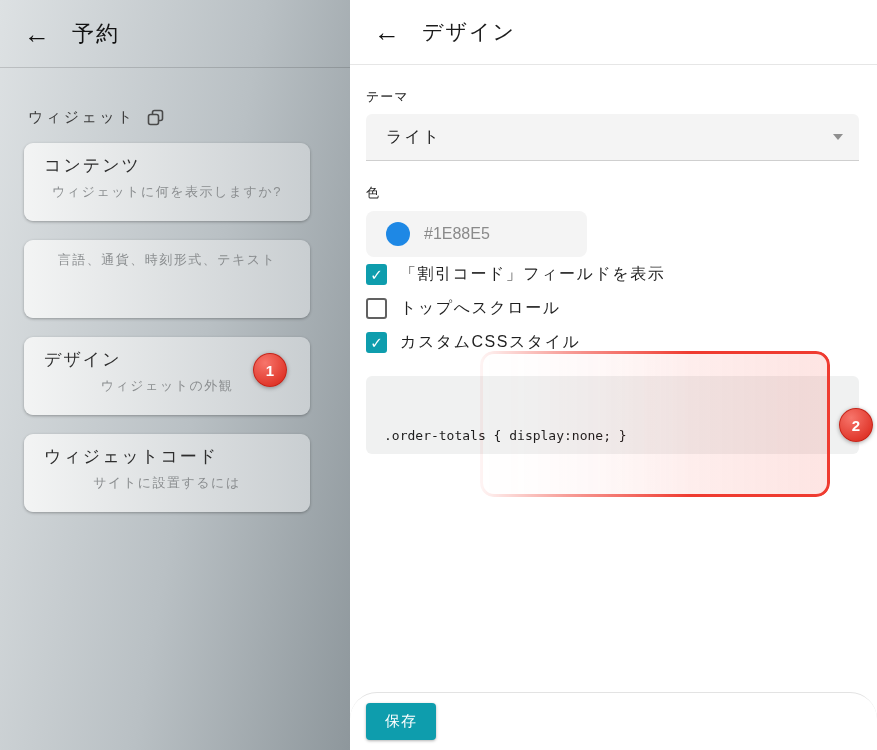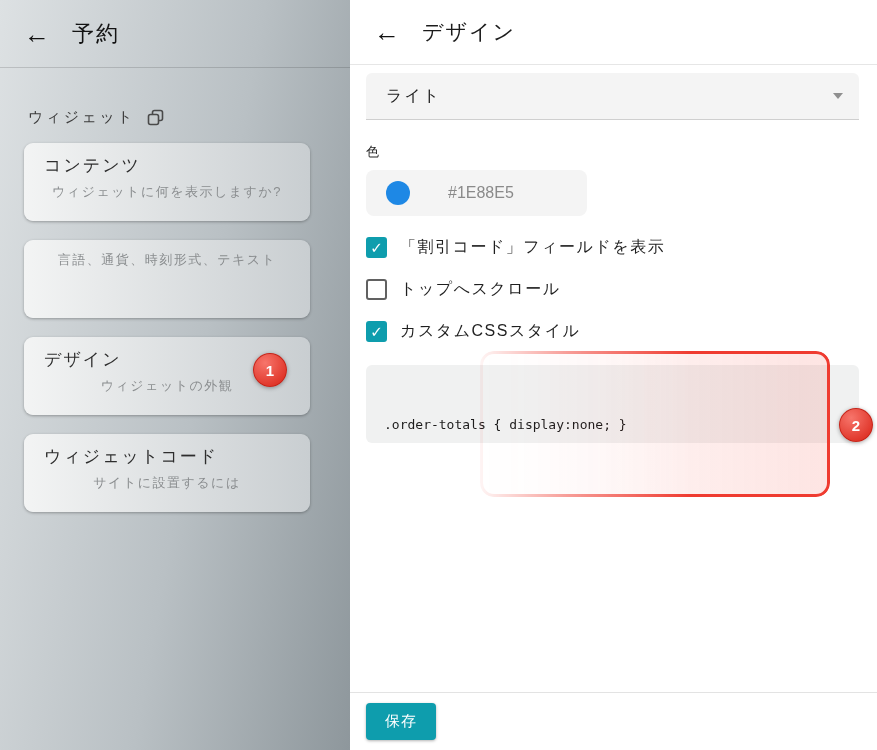--- a/index.html
+++ b/index.html
@@ -110,30 +110,30 @@
   .caret{
     width:0;height:0;
     border-left:5px solid transparent;border-right:5px solid transparent;
     border-top:6px solid #8f8f8f;
   }
   .lbl-color{margin-top:23px;}
   .color-field{
     margin-top:9px;width:221px;height:46px;
     background:#f4f4f4;border-radius:8px;
     display:flex;align-items:center;
-    padding-left:20px;cursor:pointer;gap:24px;
+    padding-left:20px;cursor:pointer;
   }
   .color-swatch{
     width:24px;height:24px;border-radius:50%;
     background:var(--swatch);
   }
   .color-value{margin-left:14px;font-size:16px;color:#8a8a8a;}
 
-  .cb-row{display:flex;align-items:center;margin-top:20px;height:22px;}
-  .cb-row.first{margin-top:20px;align-items:center;}
+  .cb-row{display:flex;align-items:center;margin-top:12px;height:22px;}
+  .cb-row.first{margin-top:6px;align-items:center;}
   .cb{
     width:21px;height:21px;min-width:21px;
     border:2px solid #616161;border-radius:3px;background:#fff;
     display:flex;align-items:center;justify-content:center;
     cursor:pointer;
   }
   .cb.checked{background:var(--accent);border-color:var(--accent);}
   .cb.checked::after{
     content:"✓";color:#fff;font-size:15px;font-weight:700;line-height:1;
   }
@@ -146,20 +146,21 @@
     font-family:"DejaVu Sans Mono","Liberation Mono",monospace;
     font-size:13px;line-height:19px;color:#1d1d1d;
     white-space:pre;overflow:hidden;
   }
 
   .p-footer{
     height:58px;min-height:58px;
     border-top:1px solid #e3e3e3;
     display:flex;align-items:center;
     padding:0 16px;
+    border-radius:27px;
   }
   .save-btn{
     background:var(--accent);
     color:#fff;border:none;border-radius:4px;
     width:70px;height:37px;
     font-size:15px;letter-spacing:1px;
     font-family:inherit;
     box-shadow:0 1px 3px rgba(0,0,0,0.3);
     cursor:pointer;
   }
@@ -226,20 +227,21 @@
   </div>
 </aside>
 
 <main class="panel">
   <div class="p-header">
     <span class="back-arrow">←</span>
     <span class="p-title">デザイン</span>
   </div>
 
   <div class="p-content">
+    <div class="field-label lbl-theme">テーマ</div>
     <div class="theme-select">
       <span class="theme-value">ライト</span>
       <span class="caret"></span>
     </div>
 
     <div class="field-label lbl-color">色</div>
     <div class="color-field">
       <span class="color-swatch"></span>
       <span class="color-value">#1E88E5</span>
     </div>

